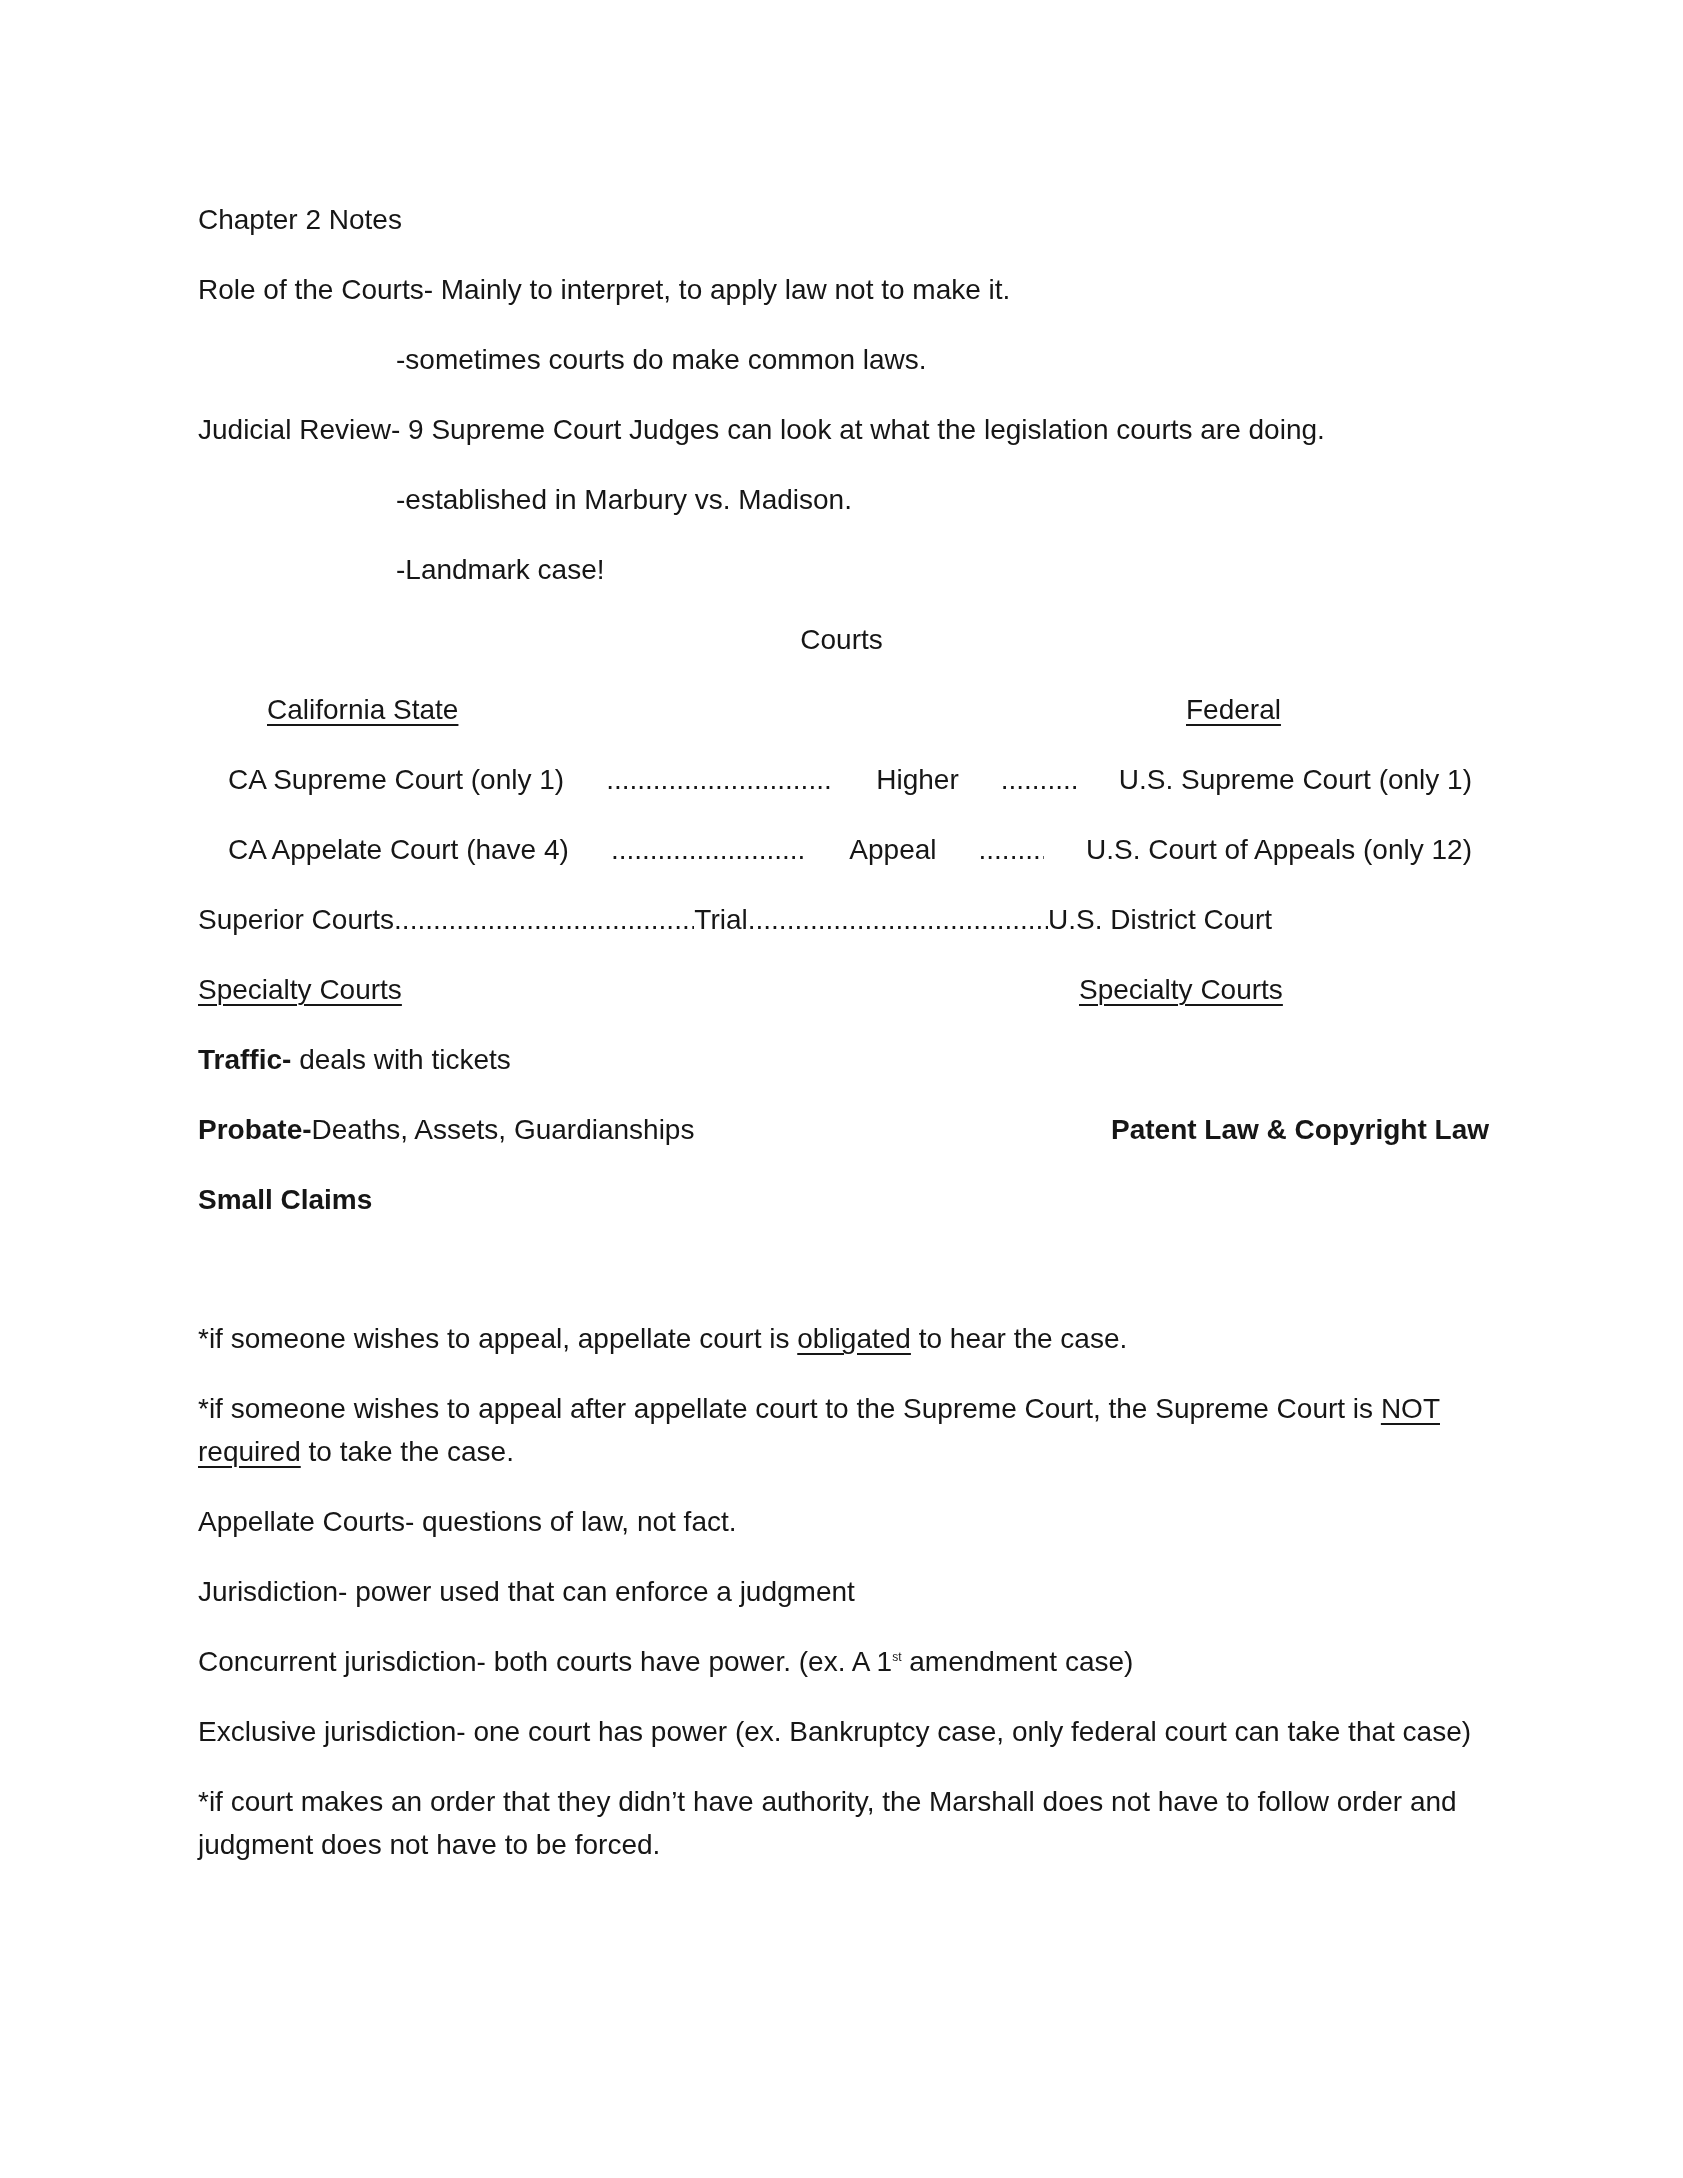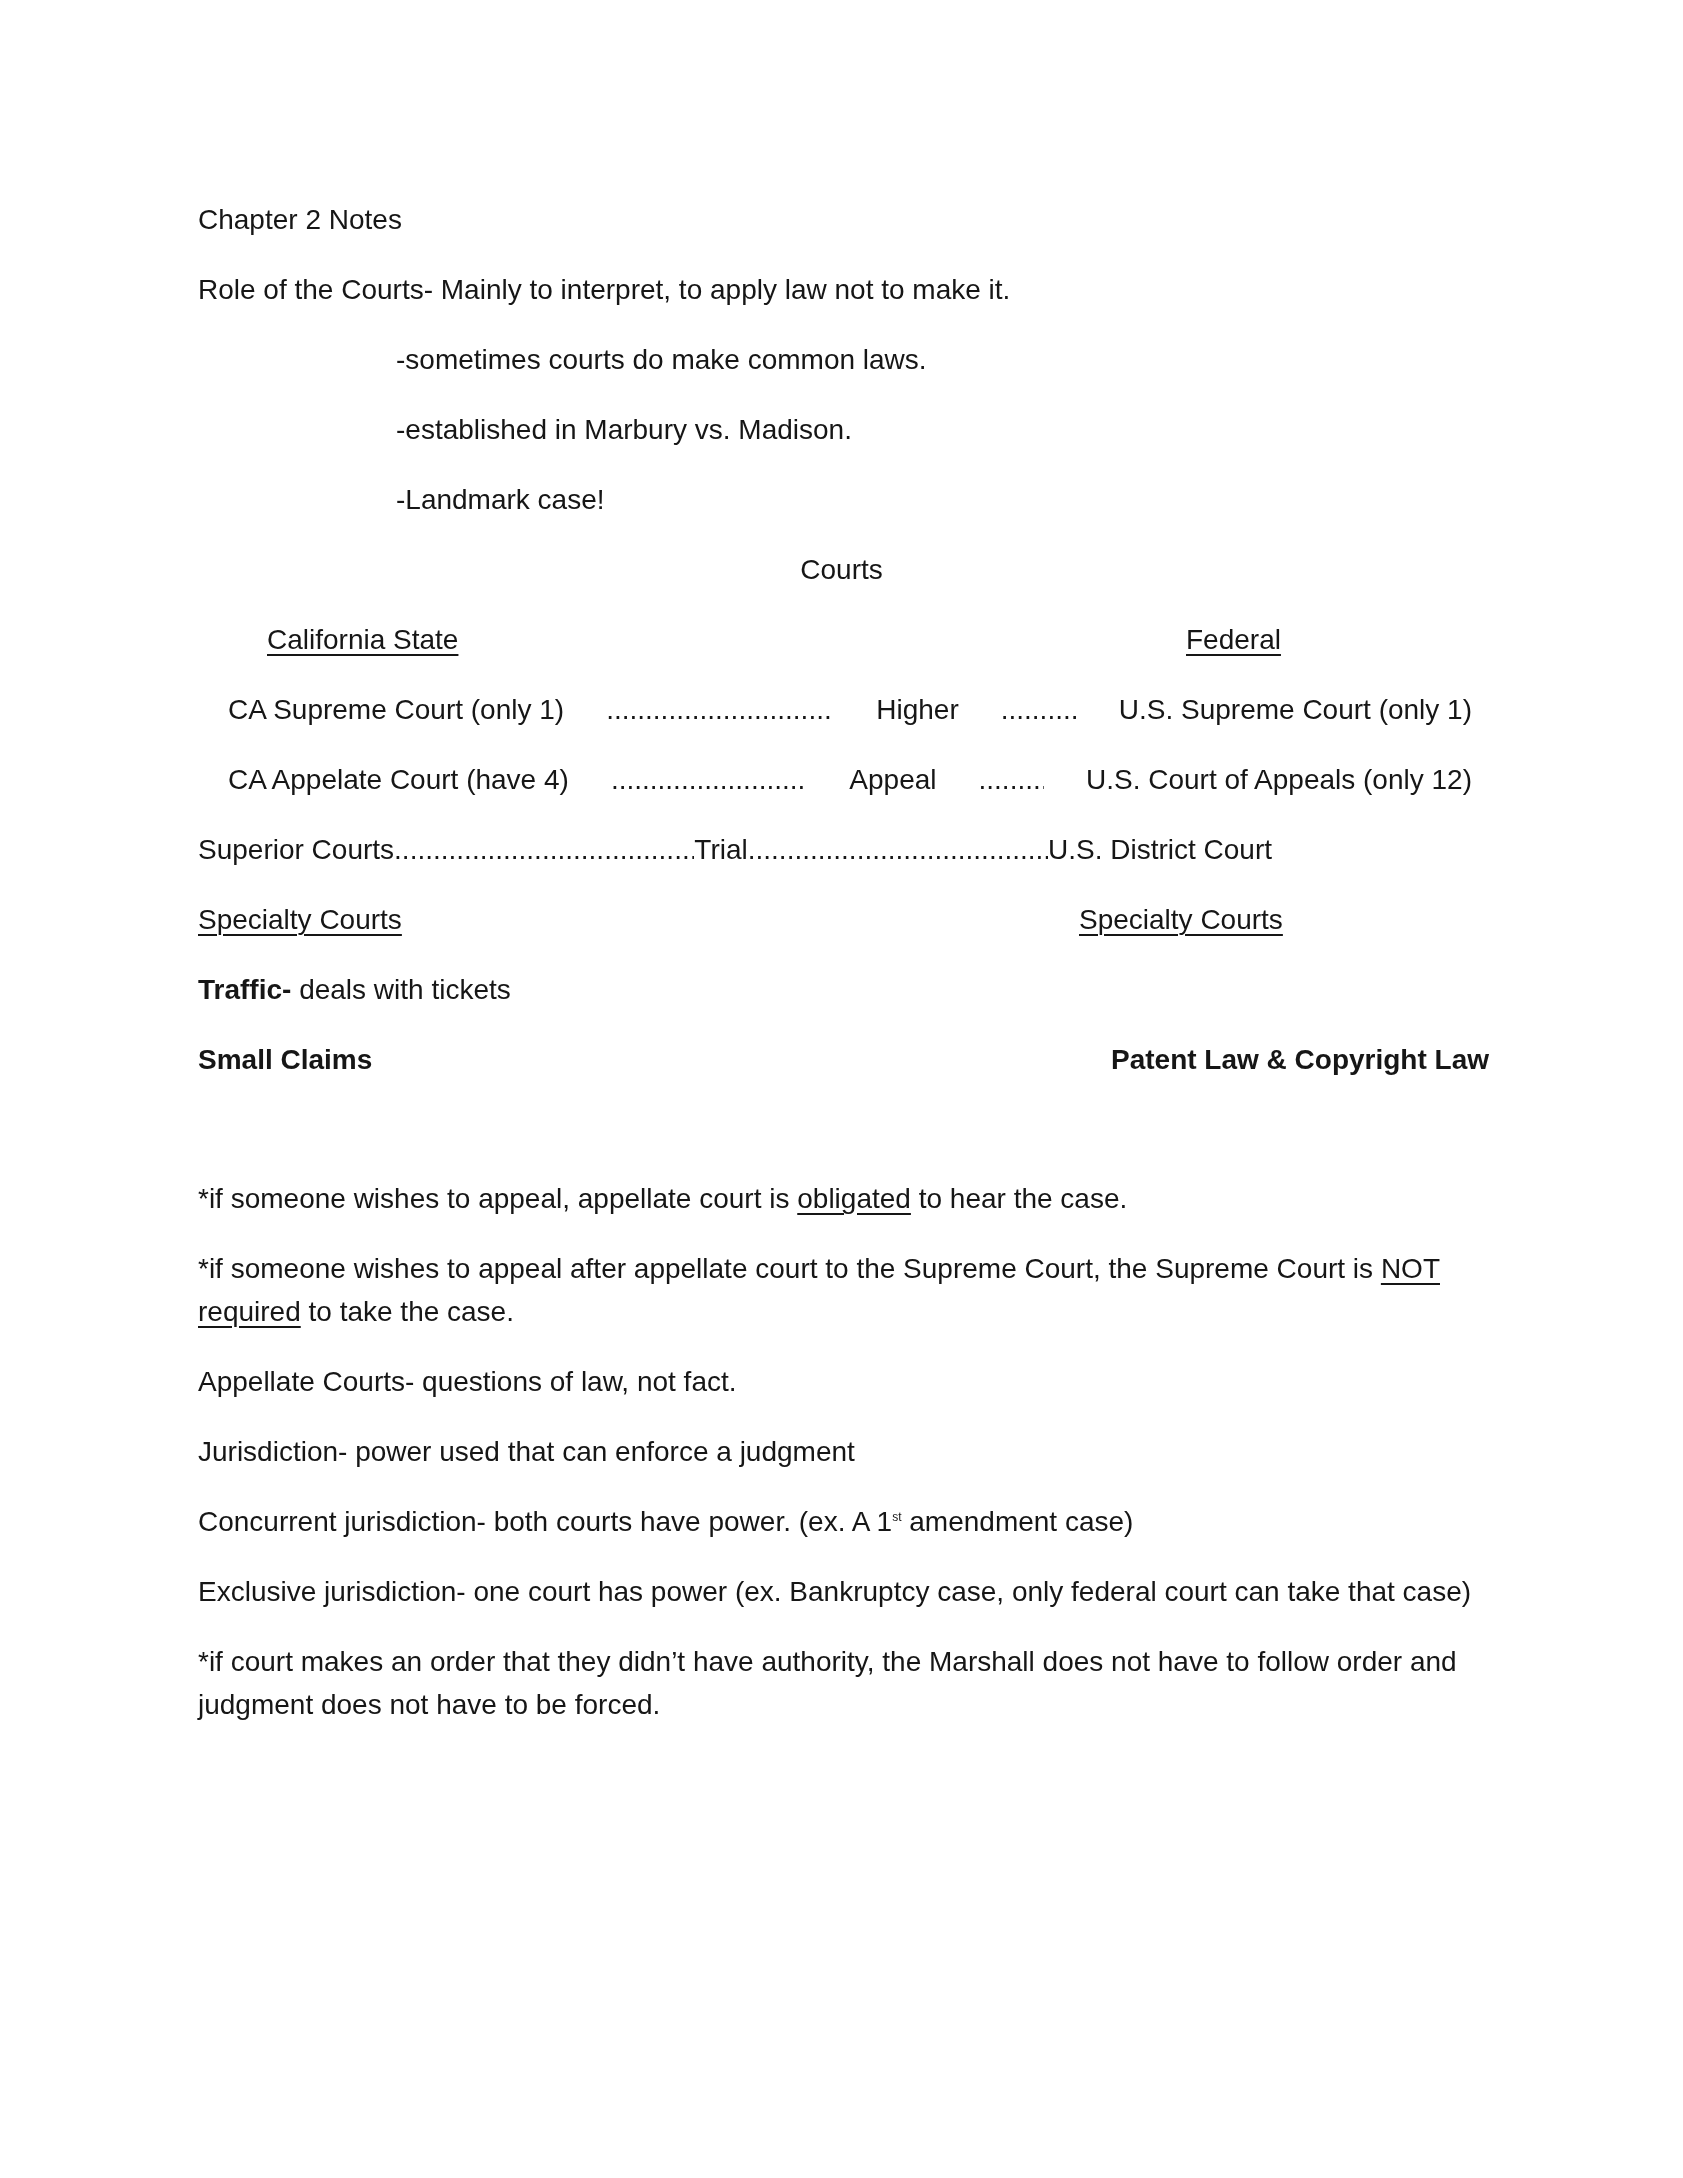--- a/index.html
+++ b/index.html
@@ -46,20 +46,21 @@
 </style>
 </head>
 <body>
 
 <div class="page">
 
   <p class="para">Chapter 2 Notes</p>
 
   <p class="para nw">Role of the Courts- Mainly to interpret, to apply law not to make it.</p>
   <p class="para ind1 nw">-sometimes courts do make common laws.</p>
+  <p class="para nw">Judicial Review- 9 Supreme Court Judges can look at what the legislation courts are doing.</p>
   <p class="para ind1 nw">-established in Marbury vs. Madison.</p>
   <p class="para ind1 nw">-Landmark case!</p>
 
   <p class="para center">Courts</p>
 
   <div class="two-col">
     <span class="u col-head-left">California State</span>
     <span class="u right-abs pos-federal">Federal</span>
   </div>
 
@@ -91,20 +92,21 @@
     <span class="u">Specialty Courts</span>
     <span class="u right-abs pos-spec-head">Specialty Courts</span>
   </div>
 
   <div class="two-col">
     <span><span class="b">Traffic-</span><span> deals with tickets</span></span>
   </div>
 
 
   <div class="two-col">
+    <span><span class="b">Probate-</span><span>Deaths, Assets, Guardianships</span></span>
     <span class="right-abs pos-patent"><span class="b">Patent Law &amp; Copyright Law</span><span></span></span>
   </div>
 
   <div class="two-col">
     <span><span class="b">Small Claims</span><span></span></span>
   </div>
 
   <div class="gap"></div>
 
   <p class="para nw"><span>*if someone wishes to appeal, appellate court is </span><span class="u">obligated</span><span> to hear the case.</span></p>

